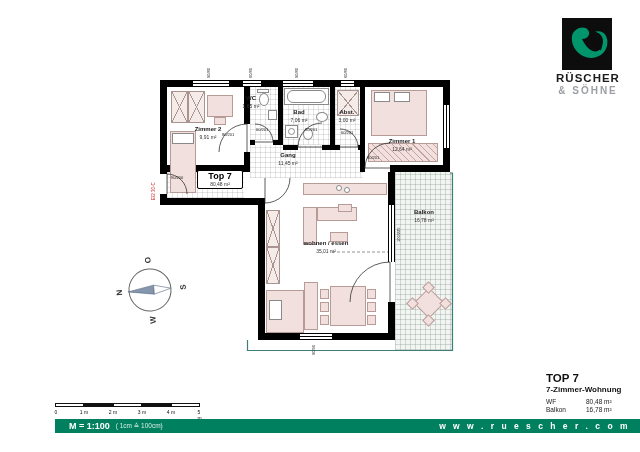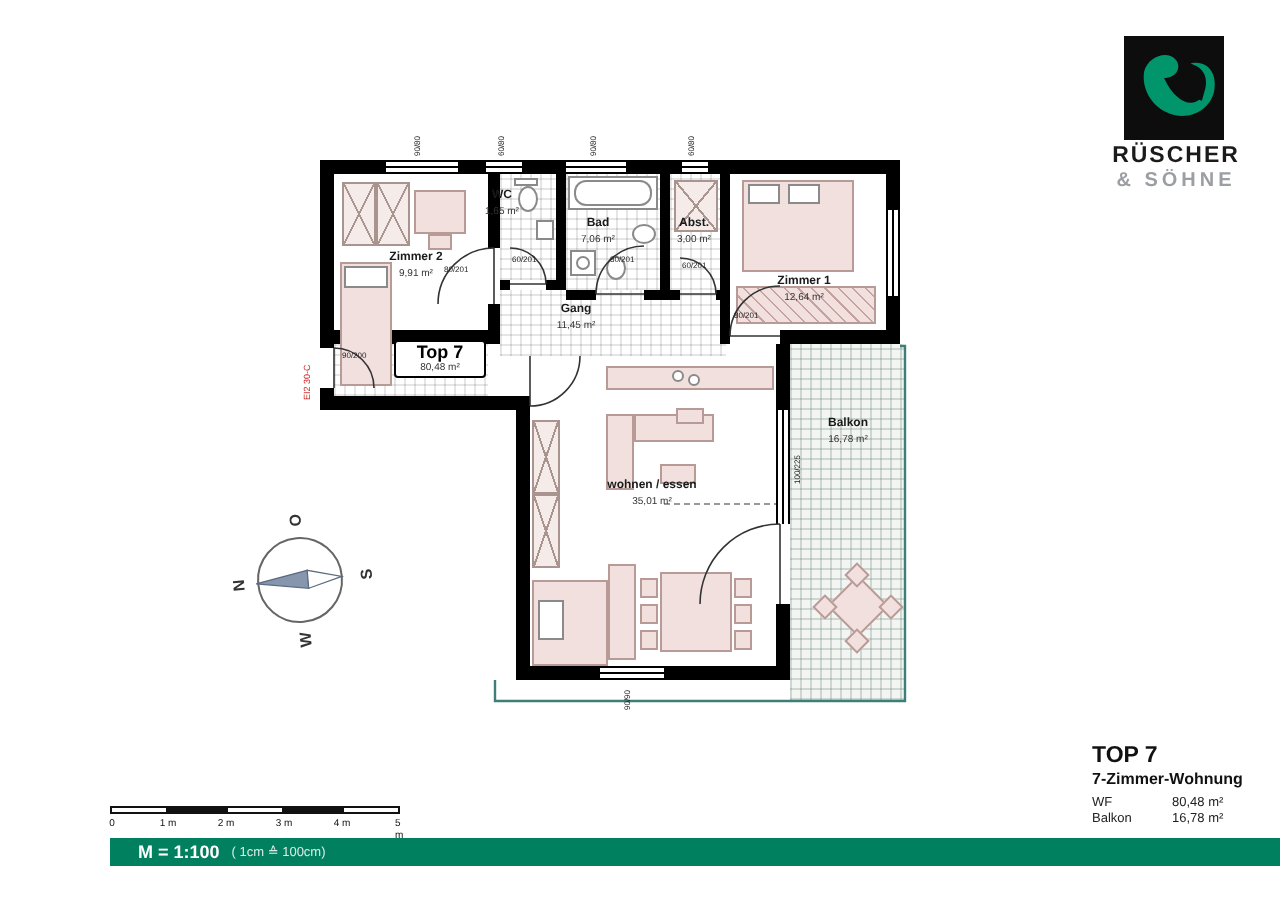--- a/index.html
+++ b/index.html
@@ -281,13 +281,14 @@
   <div class="sb-lab" style="left:29px;top:8px;">1 m</div>
   <div class="sb-lab" style="left:58px;top:8px;">2 m</div>
   <div class="sb-lab" style="left:87px;top:8px;">3 m</div>
   <div class="sb-lab" style="left:116px;top:8px;">4 m</div>
   <div class="sb-lab" style="left:145px;top:8px;">5 m</div>
 </div>
 
 <div class="footer-bar">
   <span class="f-scale">M = 1:100</span>
   <span class="f-note">( 1cm ≙ 100cm)</span>
+  <span class="f-web">w w w . r u e s c h e r . c o m</span>
 </div>
 
 </body></html>

